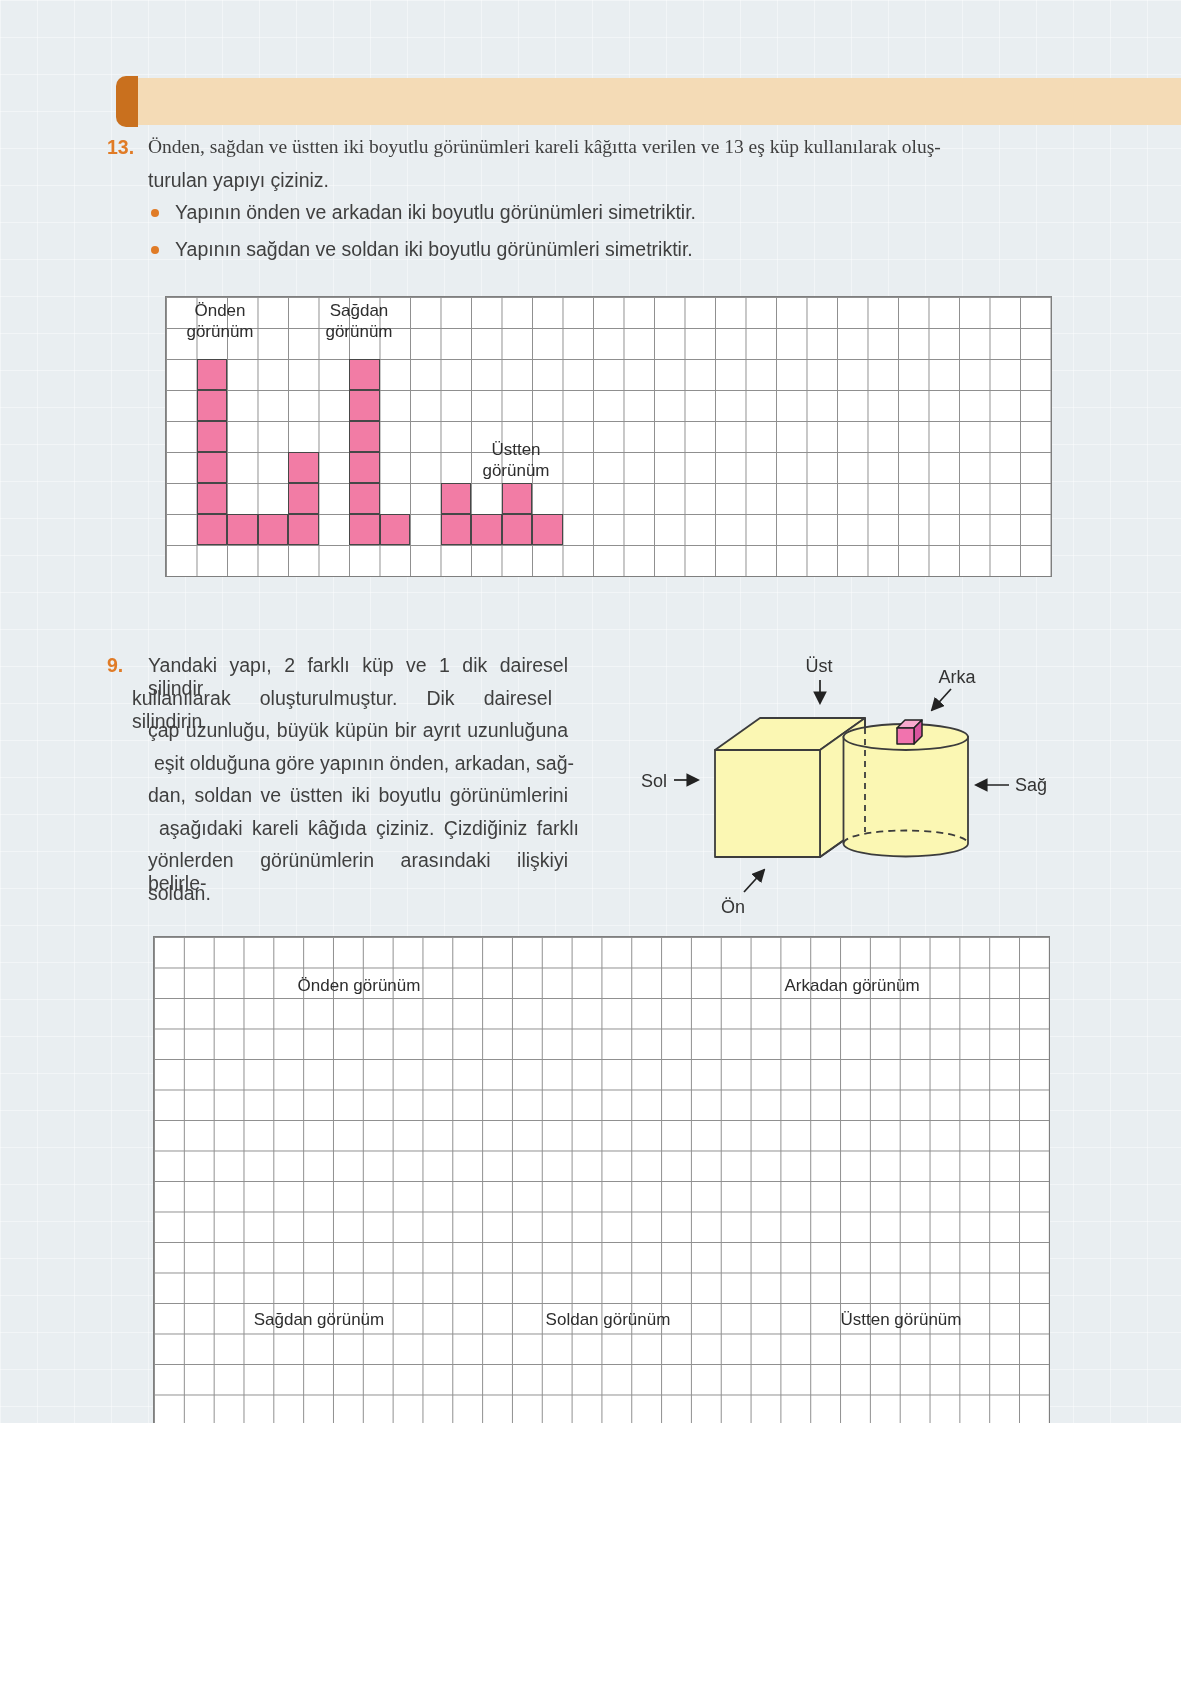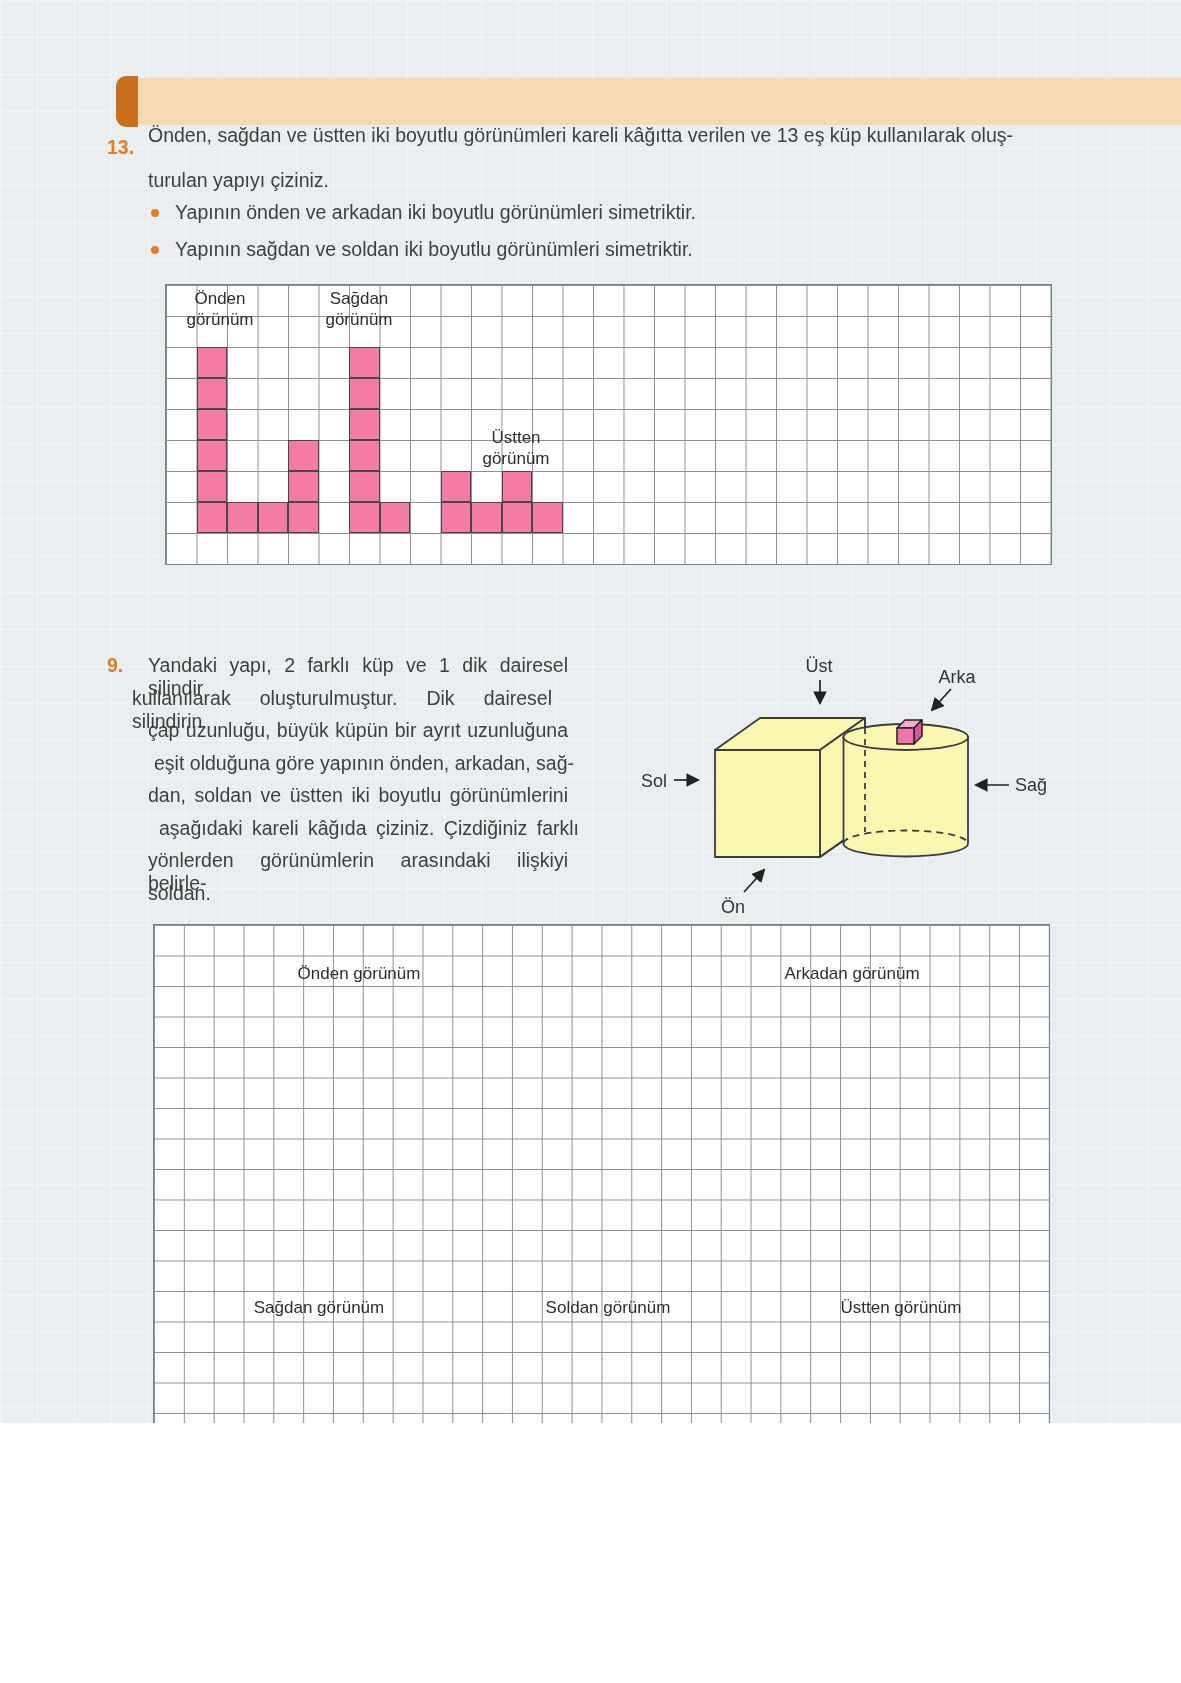--- a/index.html
+++ b/index.html
@@ -23,20 +23,21 @@
   .bullet-dot{position:absolute; width:8px; height:8px; border-radius:50%; background:#E07B26;}
   .jline{position:absolute; width:420px; font-size:19.5px; color:#3f3f3f; text-align:justify; text-align-last:justify;}
   .jline.last{text-align-last:left;}
   
   .sq-grid{
     background-color:#ffffff;
     background-image:
       linear-gradient(to right, #8f8f8f 1px, transparent 1px),
       linear-gradient(to bottom, #8f8f8f 1px, transparent 1px);
     border:1px solid #7f7f7f;
+    margin-top:12px;
   }
   #grid1{left:165px; top:284px; width:885px; height:279px; background-size:30.5px 31px;}
   #grid2{left:153px; top:924px; width:895px; height:610px; background-size:29.833px 30.5px;}
   .pink-cell{position:absolute; box-sizing:border-box; background:#F27CA5; border:1.6px solid #474747;}
   .grid-label{position:absolute; width:150px; text-align:center; font-size:17px; line-height:21px;
               color:#2d2d2d; white-space:pre-line;}
   
   .fig-svg{left:595px; top:640px;}
   
   .badge{
@@ -52,21 +53,21 @@
 </head>
 <body>
 
 <div class="page">
 
   <div class="abs header-bar"></div>
   <div class="abs header-tab"></div>
 
   <div class="abs qnum" style="left:107px; top:136px;">13.</div>
   <div id="q13-lines">
-      <div class="tline" style="left: 148px; top: 124px;">Önden, sağdan ve üstten iki boyutlu görünümleri kareli kâğıtta verilen ve 13 eş küp kullanılarak oluş-</div>
+      <div class="tline" style="left: 148px; top: 136px; font-family: Liberation Serif, serif;">Önden, sağdan ve üstten iki boyutlu görünümleri kareli kâğıtta verilen ve 13 eş küp kullanılarak oluş-</div>
       <div class="tline" style="left: 148px; top: 169px;">turulan yapıyı çiziniz.</div>
     </div>
   <div id="q13-bullets">
       <div class="bullet-dot" style="left: 151px; top: 209px;"></div>
       <div class="tline" style="left: 175px; top: 201px;">Yapının önden ve arkadan iki boyutlu görünümleri simetriktir.</div>
       <div class="bullet-dot" style="left: 151px; top: 246px;"></div>
       <div class="tline" style="left: 175px; top: 238px;">Yapının sağdan ve soldan iki boyutlu görünümleri simetriktir.</div>
     </div>
 
   <div class="abs sq-grid" id="grid1">

